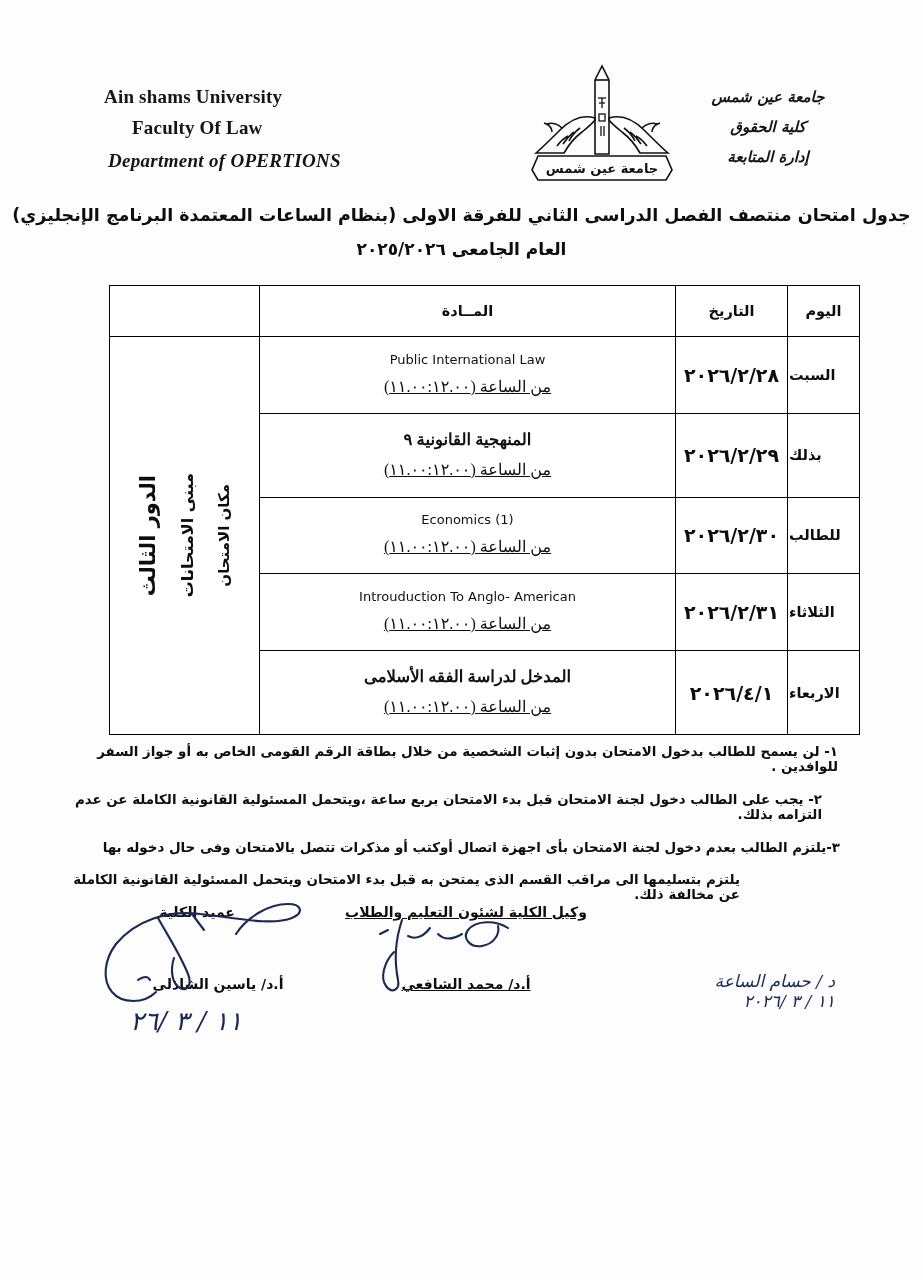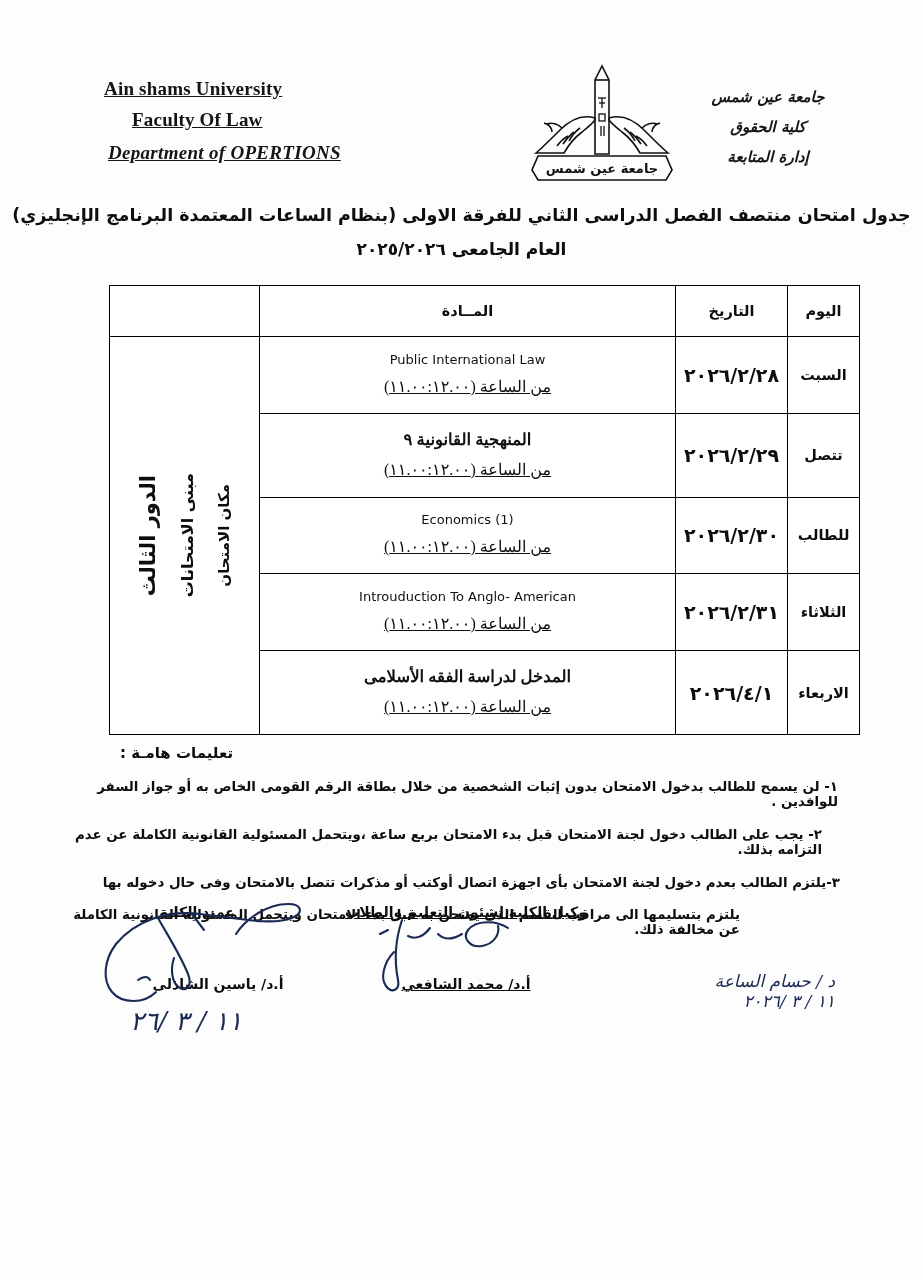--- a/index.html
+++ b/index.html
@@ -26,27 +26,26 @@
   .header {
     position: absolute;
     top: 78px;
     left: 0;
     width: 923px;
     height: 120px;
   }
   .header-en {
     position: absolute;
     left: 100px;
-    top: 0;
+    top: 8px;
     width: 330px;
     text-align: left;
     direction: ltr;
     font-family: "Liberation Serif", "DejaVu Serif", serif;
     color: #151515;
-    text-decoration: underline;
   }
   .header-en .ln1 {
     font-size: 19px;
     font-weight: 600;
     letter-spacing: .2px;
     margin-bottom: 9px;
     padding-left: 4px;
   }
   .header-en .ln2 {
     font-size: 19px;
@@ -140,21 +139,21 @@
     font-weight: 700;
     color: #0d0d0d;
     letter-spacing: .5px;
   }
   col.c-day   { width: 72px; }
   col.c-date  { width: 112px; }
   col.c-subj  { width: 416px; }
   col.c-place { width: 150px; }
 
   td.day {
-    text-align: center;
+    text-align: left;
     font-family: "DejaVu Sans", "Liberation Sans", sans-serif;
     font-size: 14.5px;
     font-weight: 700;
     color: #0d0d0d;
   }
   td.date {
     text-align: center;
     font-family: "DejaVu Sans", "Liberation Sans", sans-serif;
     font-size: 19px;
     font-weight: 700;
@@ -392,21 +391,21 @@
           </td>
           <td class="place-cell" rowspan="5">
             <div class="place-inner">
               <span class="vlabel small">مكان الامتحان</span>
               <span class="vlabel mid">مبنى الامتحانات</span>
               <span class="vlabel big">الدور الثالث</span>
             </div>
           </td>
         </tr>
         <tr>
-          <td class="day">تتصل</td>
+          <td class="day">بذلك</td>
           <td class="date">٢٠٢٦/٢/٢٩</td>
           <td class="subject">
             <div class="subj-name ar">المنهجية القانونية  ٩</div>
             <div class="subj-time">من الساعة (١١.٠٠:١٢.٠٠)</div>
           </td>
         </tr>
         <tr>
           <td class="day">للطالب</td>
           <td class="date">٢٠٢٦/٢/٣٠</td>
           <td class="subject">
@@ -428,21 +427,20 @@
           <td class="subject">
             <div class="subj-name ar">المدخل لدراسة الفقه الأسلامى</div>
             <div class="subj-time">من الساعة (١١.٠٠:١٢.٠٠)</div>
           </td>
         </tr>
       </tbody>
     </table>
   </div>
 
   <div class="instructions">
-    <div class="instr-head">تعليمات هامـة :</div>
     <div class="instr-item i1">١- لن يسمح للطالب بدخول الامتحان بدون إثبات الشخصية من خلال بطاقة الرقم القومى الخاص به أو جواز السفر للوافدين .</div>
     <div class="instr-item i2">٢- يجب على الطالب دخول لجنة الامتحان قبل بدء الامتحان بربع ساعة ،ويتحمل المسئولية القانونية الكاملة عن عدم التزامه بذلك.</div>
     <div class="instr-item i3">٣-يلتزم الطالب بعدم دخول لجنة الامتحان بأى اجهزة اتصال أوكتب أو مذكرات تتصل بالامتحان وفى حال دخوله بها</div>
     <div class="instr-cont">يلتزم بتسليمها الى مراقب القسم الذى يمتحن به قبل بدء الامتحان ويتحمل المسئولية القانونية الكاملة عن مخالفة ذلك.</div>
   </div>
 
   <div class="signatures">
 
 
     <div class="sig" id="sig-mid">

